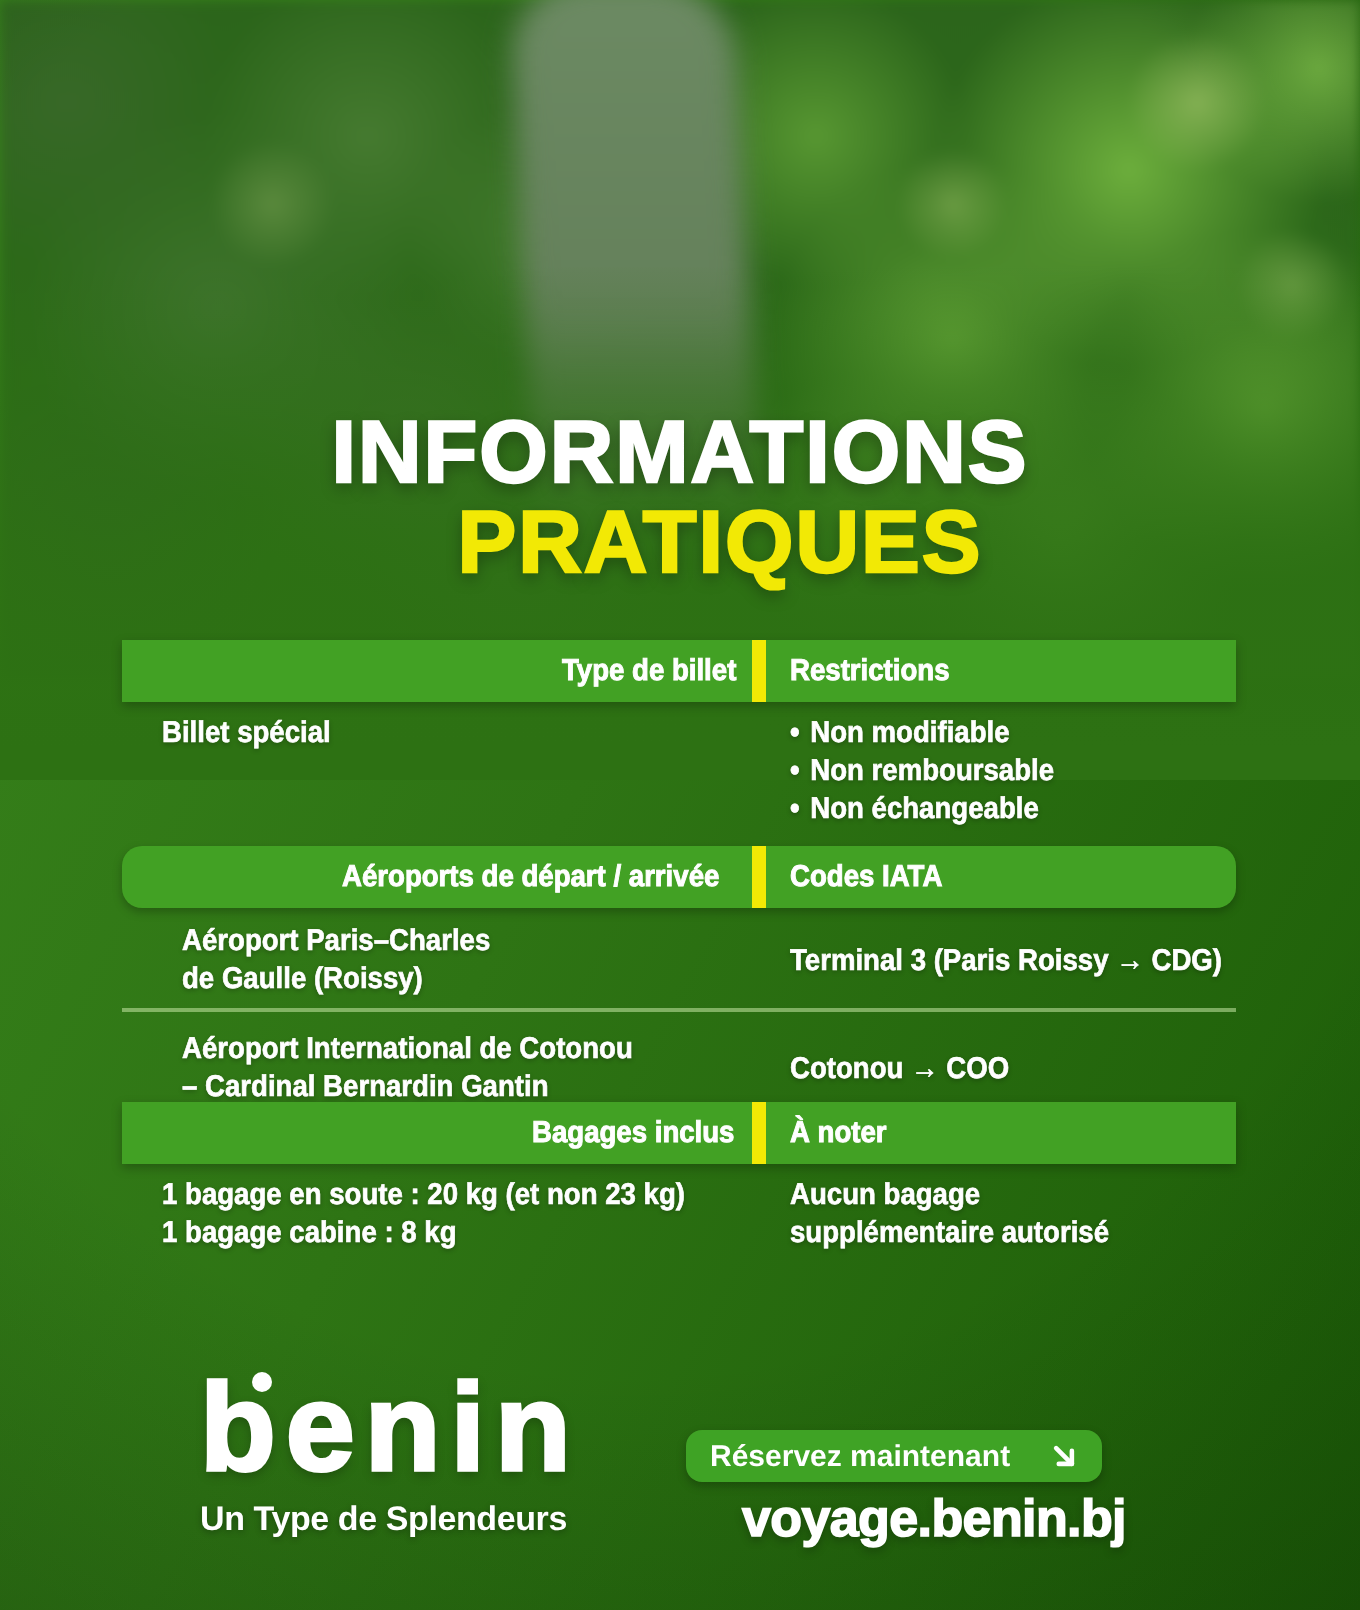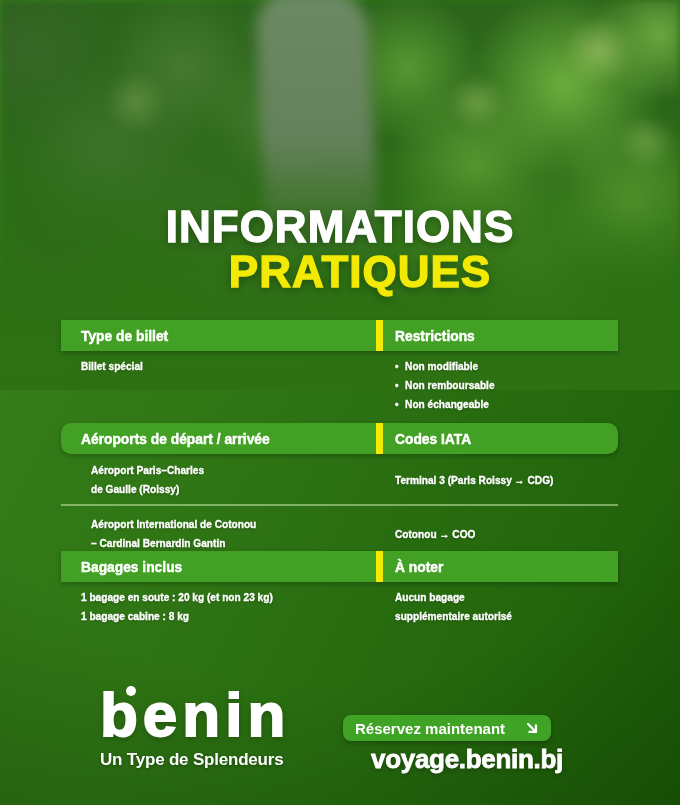--- a/index.html
+++ b/index.html
@@ -59,29 +59,30 @@
   }
   .title-line1{ color:#ffffff; }
   .title-line2{ color:#f2e905;margin-left:40px; }
 
   
   .info-table{ position:absolute; left:61px; top:320px; width:557px; color:#fff; }
   .hbar{
     position:absolute; left:0; width:557px; height:31px; background:#42a124;
     display:flex; align-items:center; font-weight:bold; font-size:15px;
     box-shadow:0 2px 5px rgba(0,0,0,.25);
+    text-align:right;
     -webkit-text-stroke:.5px currentColor;
   }
   .hbar .hl{ flex:0 0 315px; padding-left:20px; }
   .hbar .vdiv{ width:7px; height:31px; background:#f2e905; flex:0 0 7px; }
   .hbar .hr2{ padding-left:12px; }
 
   .row{
     position:absolute; left:0; width:557px; display:flex;
-    font-weight:bold; font-size:11px; line-height:19px;
+    font-weight:bold; font-size:15px; line-height:19px;
     text-shadow:0 1px 3px rgba(0,0,0,.3);
     -webkit-text-stroke:.35px currentColor;
   }
   .row .cl{ flex:0 0 322px; padding-left:20px; }
   .row .cr{ flex:1 1 auto; padding-left:12px; white-space:nowrap; }
   .row.indent .cl{ padding-left:30px;text-decoration:underline; }
   .row.vcenter{ align-items:center; }
 
   .cnd{ display:inline-block; transform:scaleX(.92); transform-origin:0 50%; }
 

